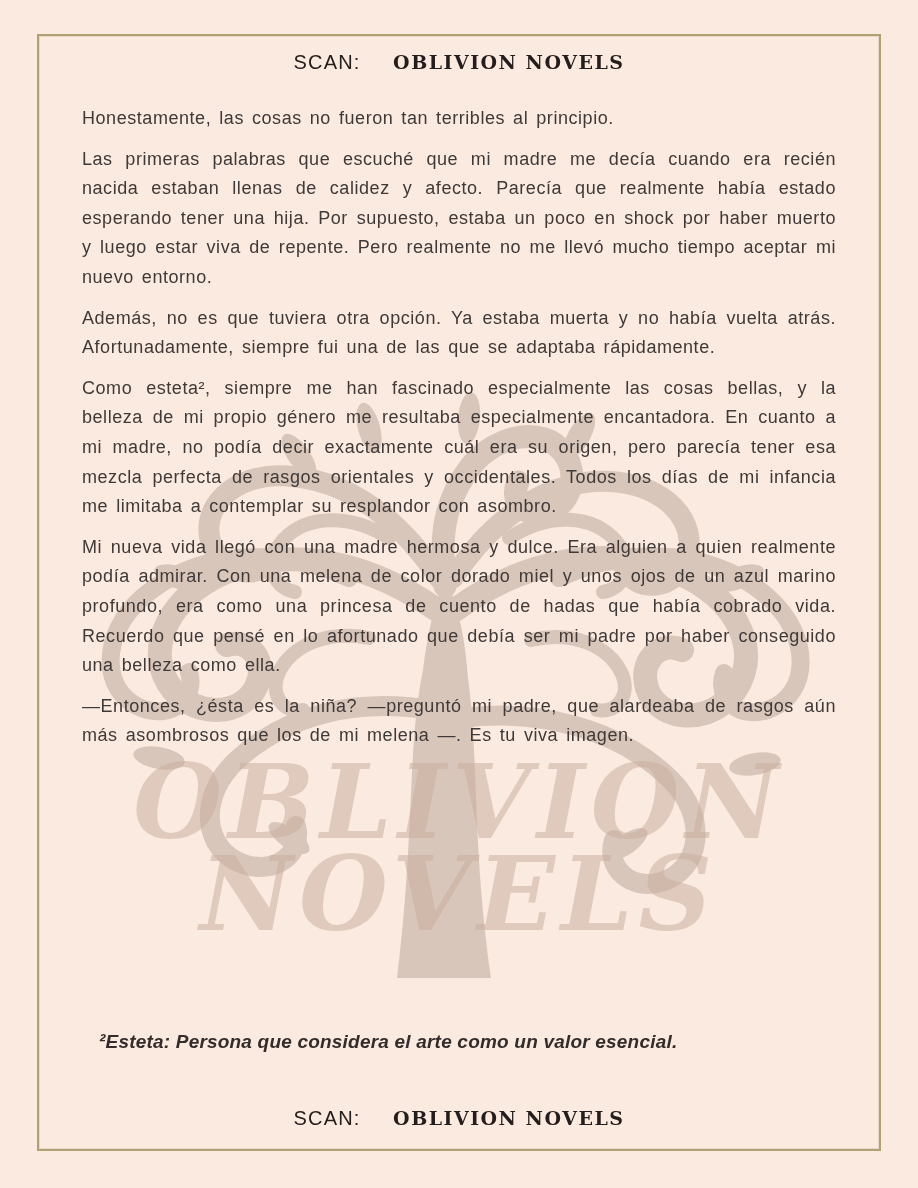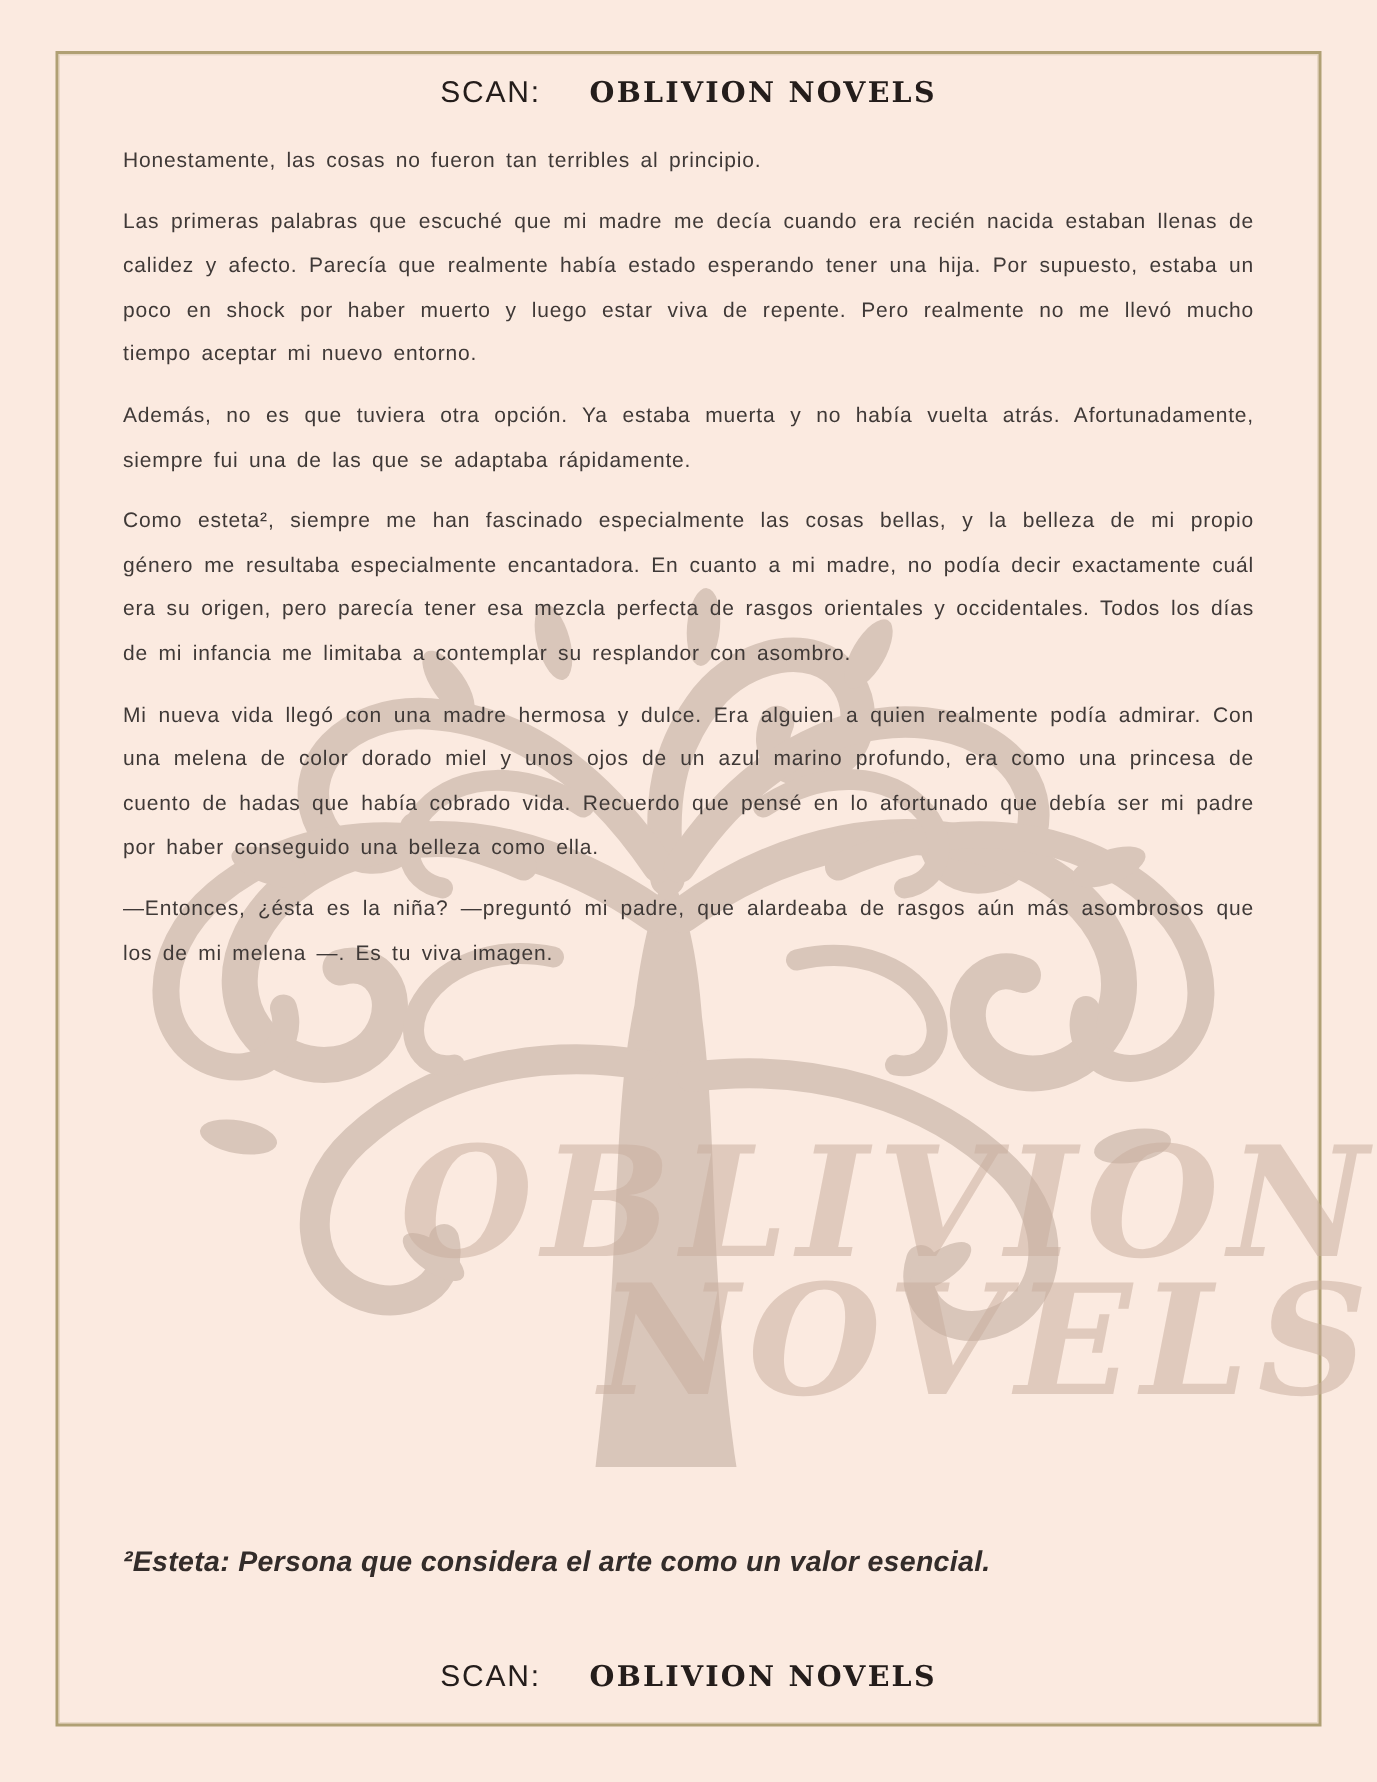--- a/index.html
+++ b/index.html
@@ -29,21 +29,21 @@
     box-shadow:inset 0 0 0 1px rgba(176,160,116,.25);
     pointer-events:none;
   }
   
   .wm-tree{
     position:absolute;left:39px;top:278px;width:840px;height:700px;
     z-index:1;pointer-events:none;
   }
   .wm-text{
     position:absolute;left:0;top:756px;width:918px;
-    z-index:2;text-align:right;pointer-events:none;
+    z-index:2;text-align:center;pointer-events:none;
     font-family:"DejaVu Serif", serif;
     font-style:italic;font-weight:bold;
     color:var(--wm-text);opacity:.52;
     line-height:92px;font-size:102px;letter-spacing:6px;
   }
   
   .scan-line{
     position:absolute;left:0;width:918px;text-align:center;z-index:3;
     color:var(--header-text);
     white-space:nowrap;
@@ -53,29 +53,29 @@
   .scan-label{
     font-family:"Liberation Sans", sans-serif;
     font-weight:400;font-size:20px;letter-spacing:1.2px;
   }
   .brand-label{
     font-family:"DejaVu Serif", serif;
     font-weight:700;font-size:19px;letter-spacing:1.5px;margin-left:28px;
   }
   
   .content{
-    position:absolute;left:82px;top:92px;width:754px;z-index:3;
+    position:absolute;left:82px;top:104px;width:754px;z-index:3;
     color:var(--body-text);
-    font-size:14px;line-height:29.6px;
+    font-size:18px;line-height:29.6px;
     letter-spacing:.55px;word-spacing:2.5px;
     text-align:justify;
   }
   .content p{margin:0 0 11px 0;}
   .footnote{
-    position:absolute;left:82px;top:1031px;width:754px;z-index:3;
+    position:absolute;left:99px;top:1031px;width:754px;z-index:3;
     color:#332c2a;
     font-family:"Liberation Sans", sans-serif;
     font-style:italic;font-weight:600;
     font-size:19px;letter-spacing:.2px;
   }
 </style>
 </head>
 <body>
 
 <div class="page">

